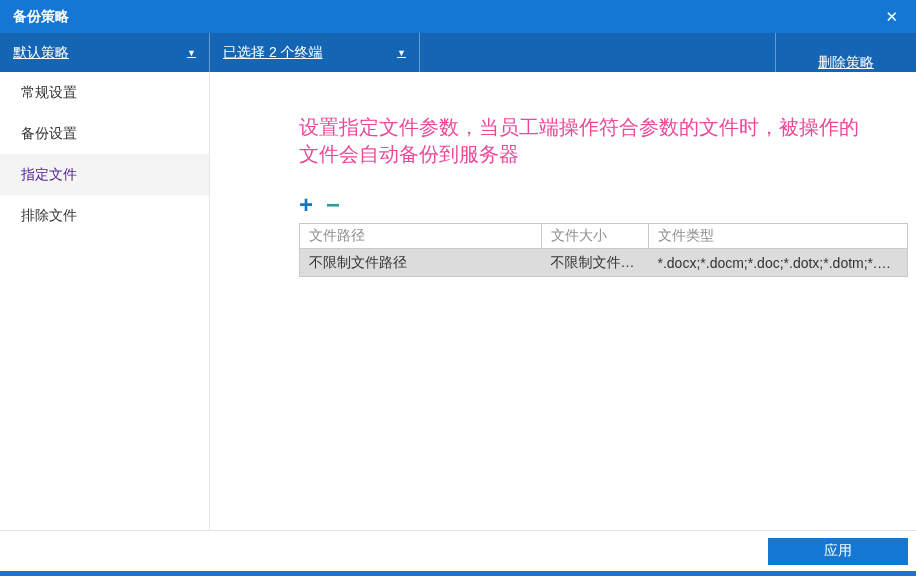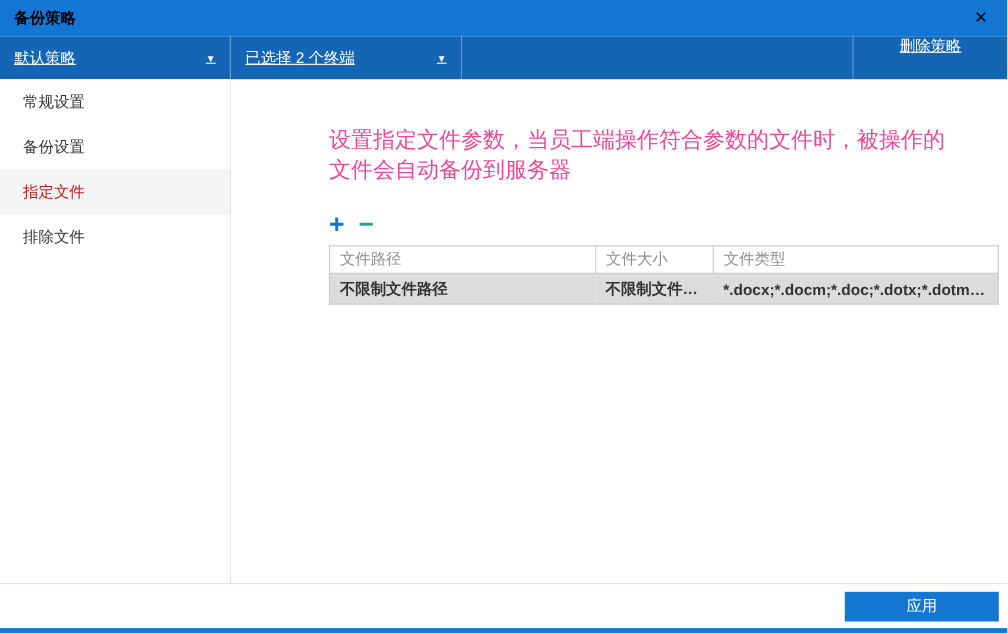--- a/index.html
+++ b/index.html
@@ -14,21 +14,21 @@
     display: flex;
     flex-direction: column;
     background: #ffffff;
     overflow: hidden;
   }
 
   
   .titlebar {
     flex: 0 0 33px;
     background: #1577d4;
-    color: #000000;
+    color: #ffffff;
     display: flex;
     align-items: center;
     justify-content: space-between;
     padding: 0 15px 0 13px;
   }
   .titlebar .title { font-size: 14px; font-weight: bold; }
   .titlebar .close {
     font-size: 15px;
     line-height: 1;
     cursor: pointer;
@@ -51,21 +51,21 @@
     justify-content: space-between;
     padding: 0 13px;
     border-right: 1px solid rgba(255,255,255,0.35);
     cursor: pointer;
   }
   .dd .arrow { font-size: 9px; opacity: 0.95; }
   .tb-spacer { flex: 1; }
   .tb-btn {
     width: 141px;
     display: flex;
-    align-items: flex-start;
+    align-items: flex-end;
     justify-content: center;
     border-left: 1px solid rgba(255,255,255,0.35);
     cursor: pointer;
   }
 
   
   .body { flex: 1; display: flex; min-height: 0; gap: 41px; }
   .sidebar {
     flex: 0 0 210px;
     border-right: 1px solid #e4e4e4;
@@ -75,21 +75,21 @@
     height: 41px;
     display: flex;
     align-items: center;
     padding-left: 21px;
     font-size: 14px;
     color: #333333;
     cursor: pointer;
   }
   .side-item.active {
     background: #f4f4f4;
-    color: #b91c1c;
+    color: #4c1d95;
   }
 
   .content {
     flex: 1;
     padding: 42px 50px 0 48px;
     min-width: 0;
   }
   .desc { font-size: 20px; color: #ec4899; }
   .icon-row {
     margin-top: 28px;
@@ -135,21 +135,20 @@
     margin-left: 33px;
   }
   table.files tbody tr.data-row {
     background: #dcdcdc;
     cursor: pointer;
   }
   table.files tbody td {
     height: 28px;
     color: #333333;
     border-top: 1px solid #c9c9c9;
-    font-weight: bold;
   }
 
   
   .footer {
     flex: 0 0 41px;
     border-top: 1px solid #e2e2e2;
     display: flex;
     align-items: center;
     justify-content: flex-end;
     padding-right: 8px;

